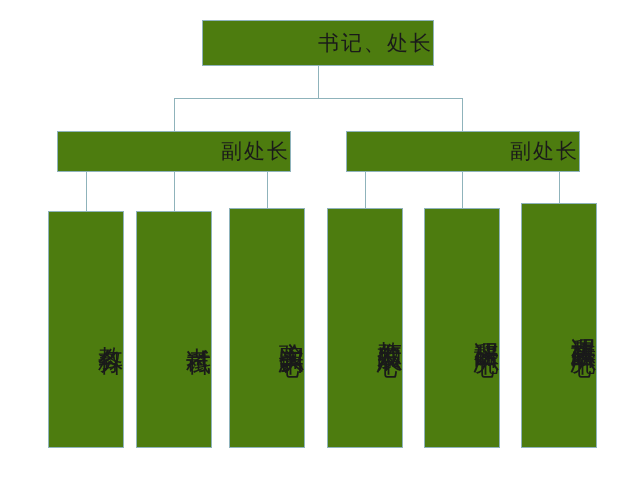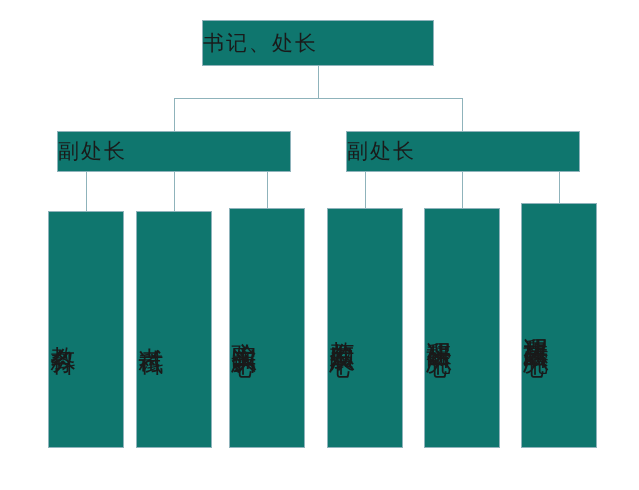--- a/index.html
+++ b/index.html
@@ -19,24 +19,24 @@
     height: 490px;
     background: #ffffff;
     overflow: hidden;
   }
 
   
   .node {
     position: absolute;
     box-sizing: border-box;
     border: 1px solid #8fb3bb;
-    background: #0f766e;
+    background: #4d7c0f;
     display: flex;
     align-items: center;
-    justify-content: flex-start;
+    justify-content: flex-end;
   }
 
   .node-label {
     color: #1a1a1a;
     line-height: 1.0;
     white-space: nowrap;
   }
 
   
   .node.horizontal .node-label {

